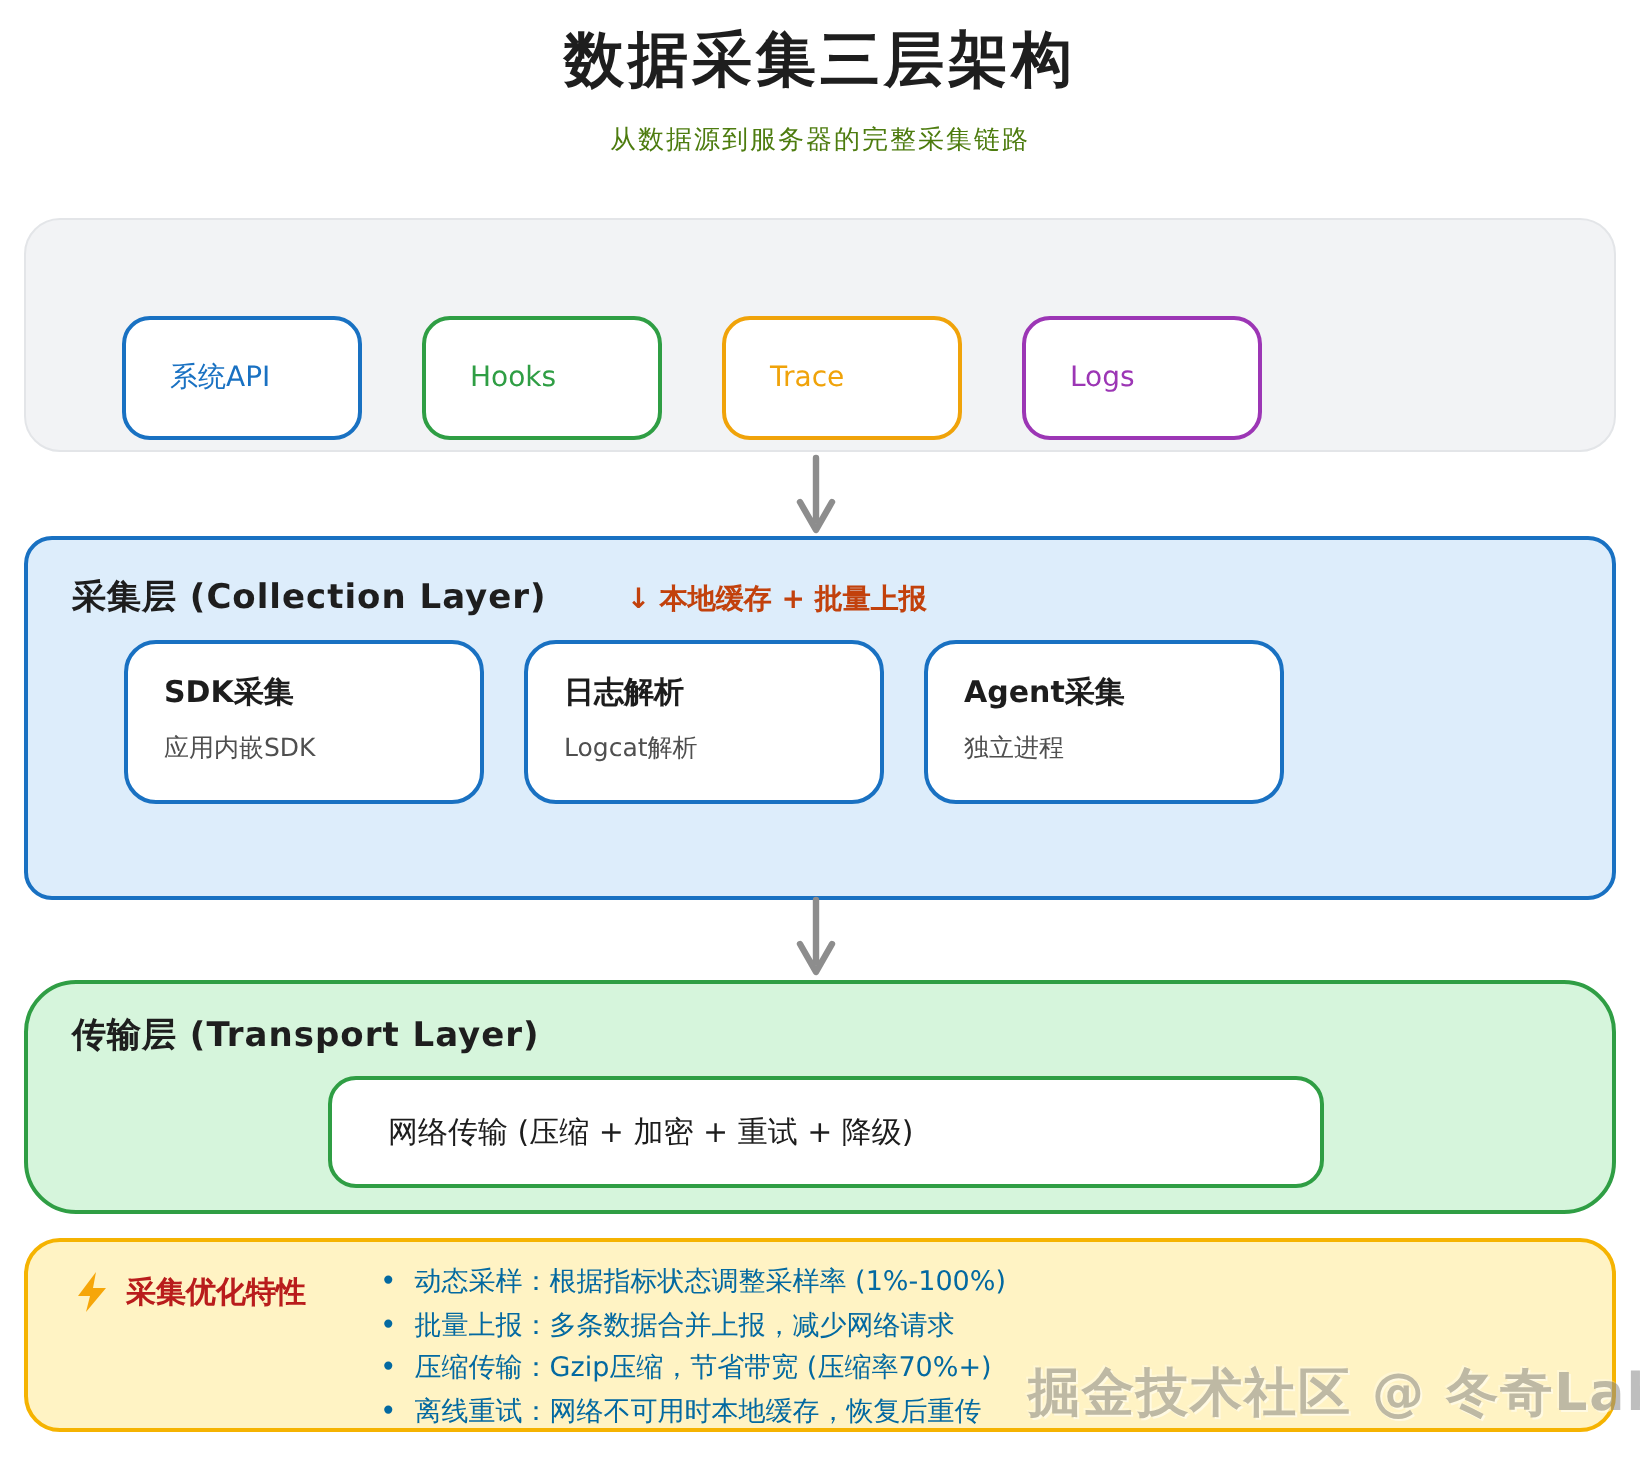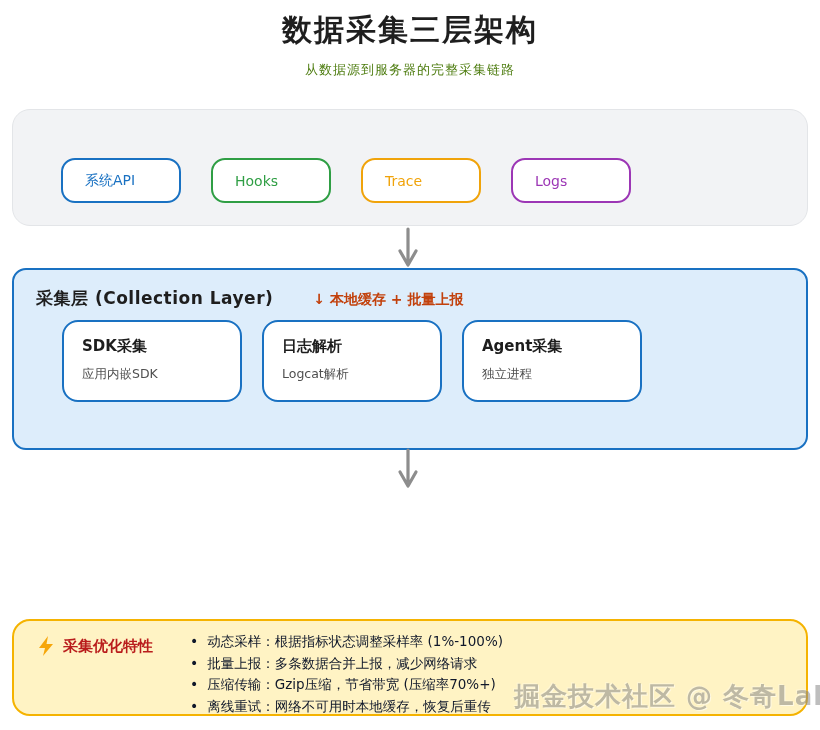--- a/index.html
+++ b/index.html
@@ -48,21 +48,21 @@
     top: 109px; height: 117px;
     border: 1px solid #e3e5e8;
     border-radius: 18px;
   }
   .layer.sources .layer-title { position: absolute; left: 22px; top: 15px; }
   .chip-row {
     position: absolute; left: 48px; top: 48px;
     display: flex; gap: 30px;
   }
   .chip {
-    width: 120px; height: 45px;
+    width: 120px; height: 62px;
     background: #ffffff;
     border: 2px solid #888;
     border-radius: 14px;
     display: flex; align-items: center;
     padding-left: 22px;
     font-size: 14px;
     font-weight: 500;
   }
   
   .flow-arrow { position: absolute; width: 24px; height: 42px; }
@@ -126,21 +126,21 @@
     display: flex; align-items: center; gap: 9px;
   }
   .opt-title { font-size: 15px; font-weight: 700; color: #b91c1c; }
   .opt-bullets {
     position: absolute; left: 176px; top: 10px;
     list-style: none;
   }
   .opt-bullets li {
     font-size: 13.5px;
     line-height: 21.5px;
-    color: #0f172a;
+    color: #0369a1;
     font-weight: 500;
   }
   .opt-bullets li::before {
     content: "•";
     margin-right: 9px;
     font-size: 14px;
   }
   
   .watermark {
     position: absolute;
@@ -200,20 +200,26 @@
         <div class="card-title">Agent采集</div>
         <div class="card-sub">独立进程</div>
       </div>
     </div>
   </div>
 
   <svg class="flow-arrow a2" viewBox="0 0 24 42">
     <path d="M12 2 L12 33 M4 24 L12 38 L20 24" fill="none" stroke-width="3.2" stroke-linecap="round" stroke-linejoin="round" style="stroke: rgb(141, 141, 141);"></path>
   </svg>
 
+  <div class="layer transport" style="background-color: rgb(214, 245, 220); border-color: rgb(47, 158, 68);">
+    <div class="layer-title">传输层 (Transport Layer)</div>
+    <div class="transport-card" style="border-color: rgb(47, 158, 68);">
+      <span>网络传输 (压缩 + 加密 + 重试 + 降级)</span>
+    </div>
+  </div>
 
   <div class="layer optimization" style="background-color: rgb(255, 243, 196); border-color: rgb(245, 179, 1);">
     <div class="opt-left">
       <svg width="16" height="20" viewBox="0 0 16 20">
         <polygon points="10,0 1,12 7,12 5,20 15,8 8.5,8" style="fill: rgb(246, 166, 9);"></polygon>
       </svg>
       <span class="opt-title">采集优化特性</span>
     </div>
     <ul class="opt-bullets">
       <li>动态采样：根据指标状态调整采样率 (1%-100%)</li>

